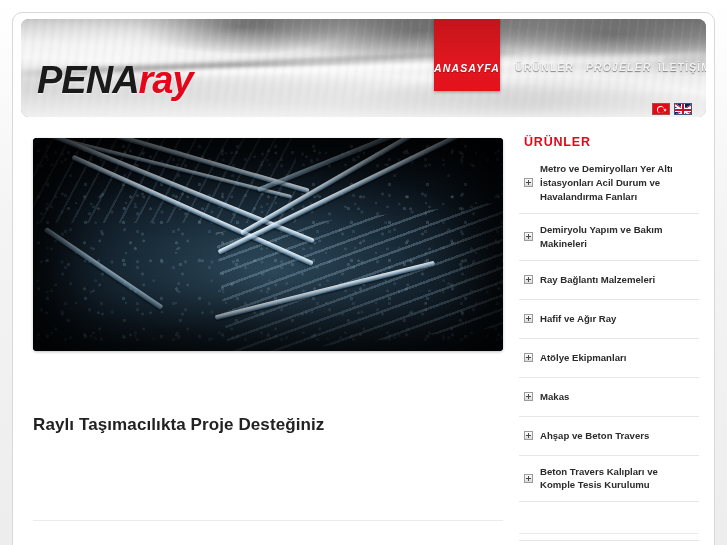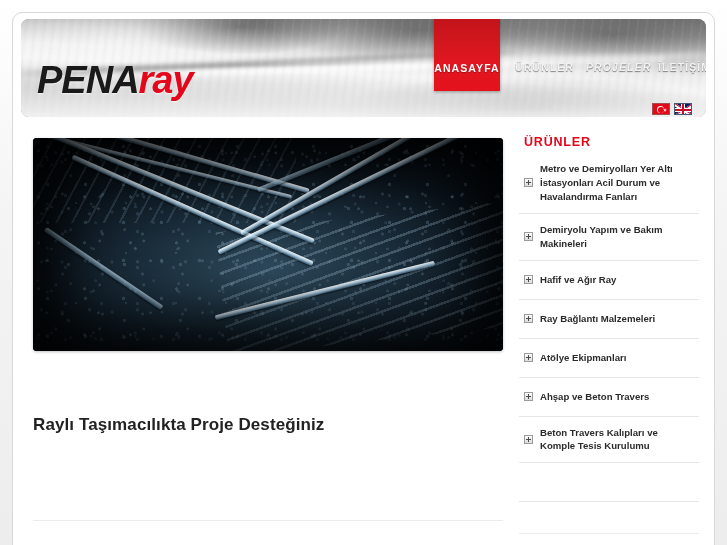--- a/index.html
+++ b/index.html
@@ -134,20 +134,21 @@
     cursor: pointer;
   }
   #nav-anasayfa-block {
     position: absolute;
     left: 413px; top: 0px;
     width: 66px; height: 72px;
     background: linear-gradient(180deg,#c3131b 0%,#d1161d 28%,#e21620 62%,#e4121c 100%);
     box-shadow: 0 1px 3px rgba(0,0,0,.35);
     pointer-events: auto;
     cursor: pointer;
+    font-style: italic;
   }
   #nav-anasayfa-block .nav-active-label {
     position: absolute;
     left: 0; right: 0;
     top: 43px;
     text-align: center;
     font-size: 10.5px;
     font-weight: bold;
     letter-spacing: 1.1px;
     color: #ffffff;
@@ -437,29 +438,33 @@
       <div class="side-item">
         <span class="expand-icon"></span>
         <span class="side-label">Metro ve Demiryolları Yer Altı İstasyonları Acil Durum ve Havalandırma Fanları</span>
       </div>
       <div class="side-item">
         <span class="expand-icon"></span>
         <span class="side-label">Demiryolu Yapım ve Bakım Makineleri</span>
       </div>
       <div class="side-item">
         <span class="expand-icon"></span>
+        <span class="side-label">Ray Bağlantı Malzemeleri</span>
+      </div>
+      <div class="side-item">
+        <span class="expand-icon"></span>
         <span class="side-label">Hafif ve Ağır Ray</span>
       </div>
       <div class="side-item">
         <span class="expand-icon"></span>
-        <span class="side-label">Ray Bağlantı Malzemeleri</span>
-      </div>
-      <div class="side-item">
-        <span class="expand-icon"></span>
         <span class="side-label">Atölye Ekipmanları</span>
+      </div>
+      <div class="side-item">
+        <span class="expand-icon"></span>
+        <span class="side-label">Makas</span>
       </div>
       <div class="side-item">
         <span class="expand-icon"></span>
         <span class="side-label">Ahşap ve Beton Travers</span>
       </div>
       <div class="side-item">
         <span class="expand-icon"></span>
         <span class="side-label">Beton Travers Kalıpları ve Komple Tesis Kurulumu</span>
       </div>
       <div class="side-item">

